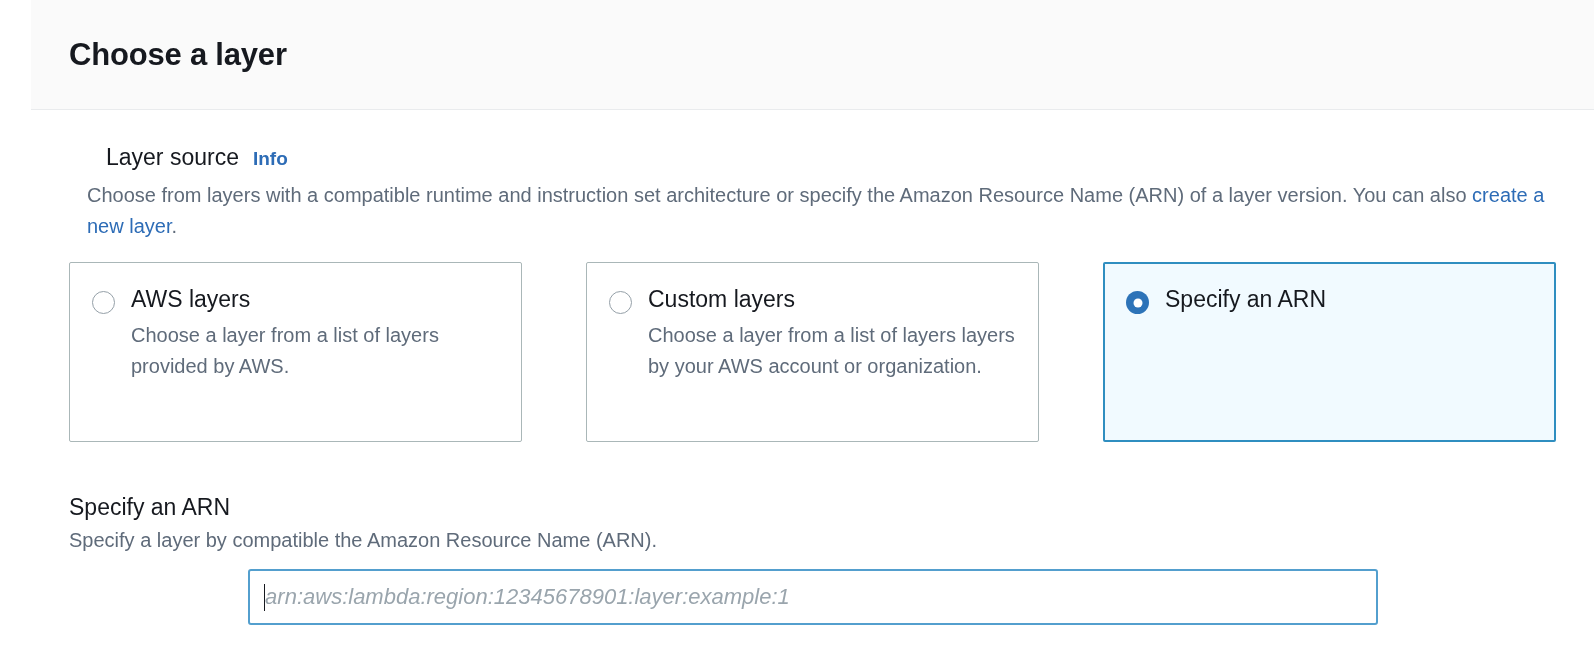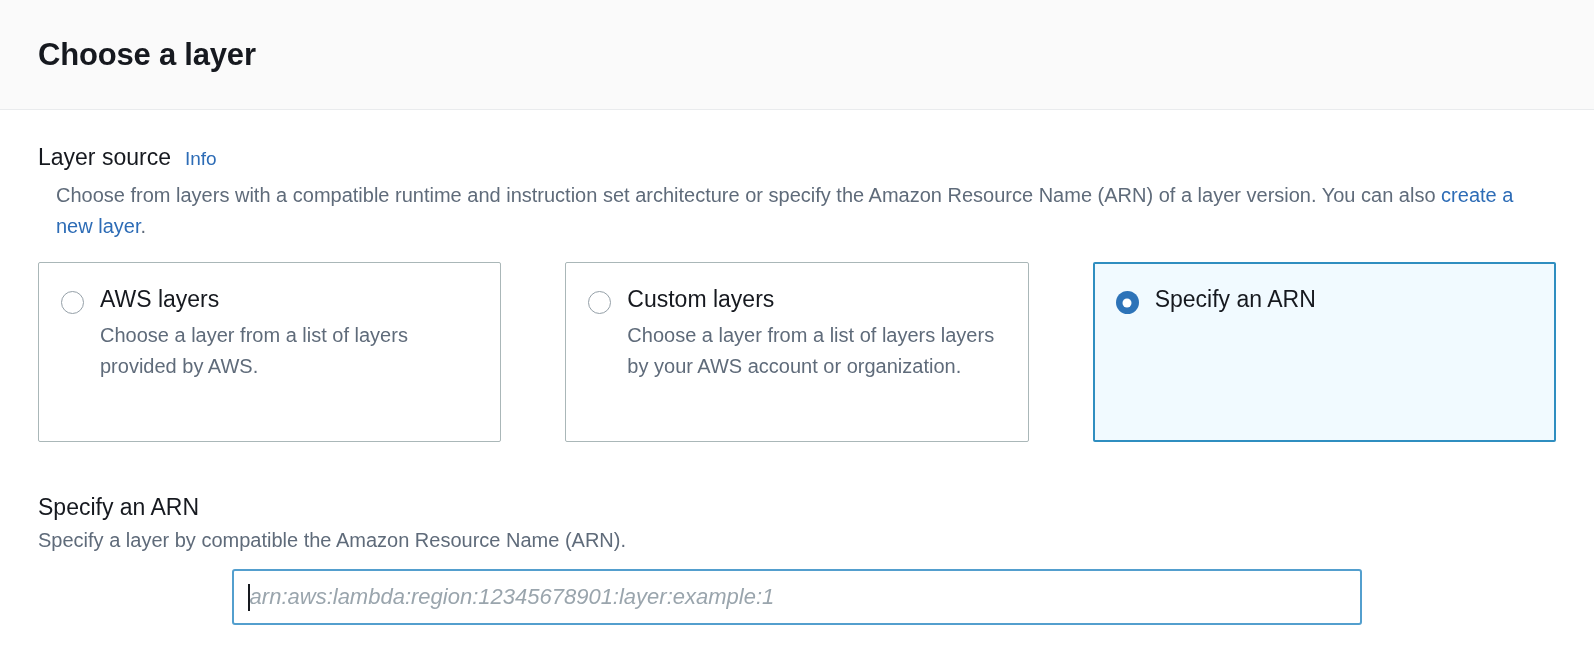--- a/index.html
+++ b/index.html
@@ -11,20 +11,21 @@
     font-family: "Liberation Sans", sans-serif;
     overflow: hidden;
   }
 
   .modal {
     width: 1594px;
     height: 666px;
     background: #ffffff;
     display: flex;
     flex-direction: column;
+    padding-left: 31px;
   }
 
   
   .modal-header {
     height: 110px;
     background: #fafafa;
     border-bottom: 1px solid #e9ebed;
     display: flex;
     align-items: center;
     padding: 0 38px;
@@ -46,24 +47,25 @@
   
   .field-head {
     display: flex;
     align-items: baseline;
     gap: 14px;
   }
   .field-label {
     font-size: 23px;
     color: #16191f;
     font-weight: normal;
+    margin-left: 37px;
   }
   .info-link {
     font-size: 19px;
-    font-weight: normal;
+    font-weight: bold;
     color: #2d6cb6;
     text-decoration: none;
     cursor: pointer;
   }
 
   .field-desc {
     margin-top: 9px;
     font-size: 20px;
     line-height: 1.55;
     color: #5f6b7a;

